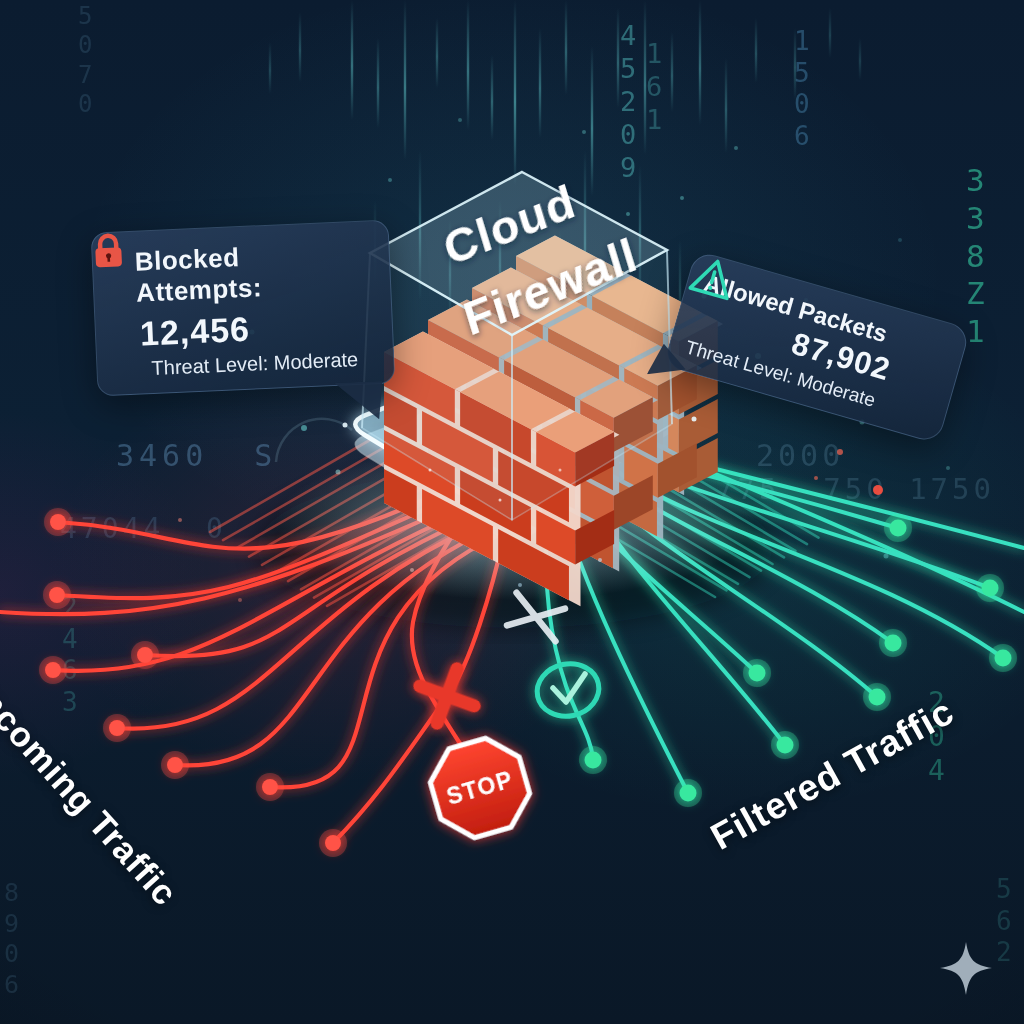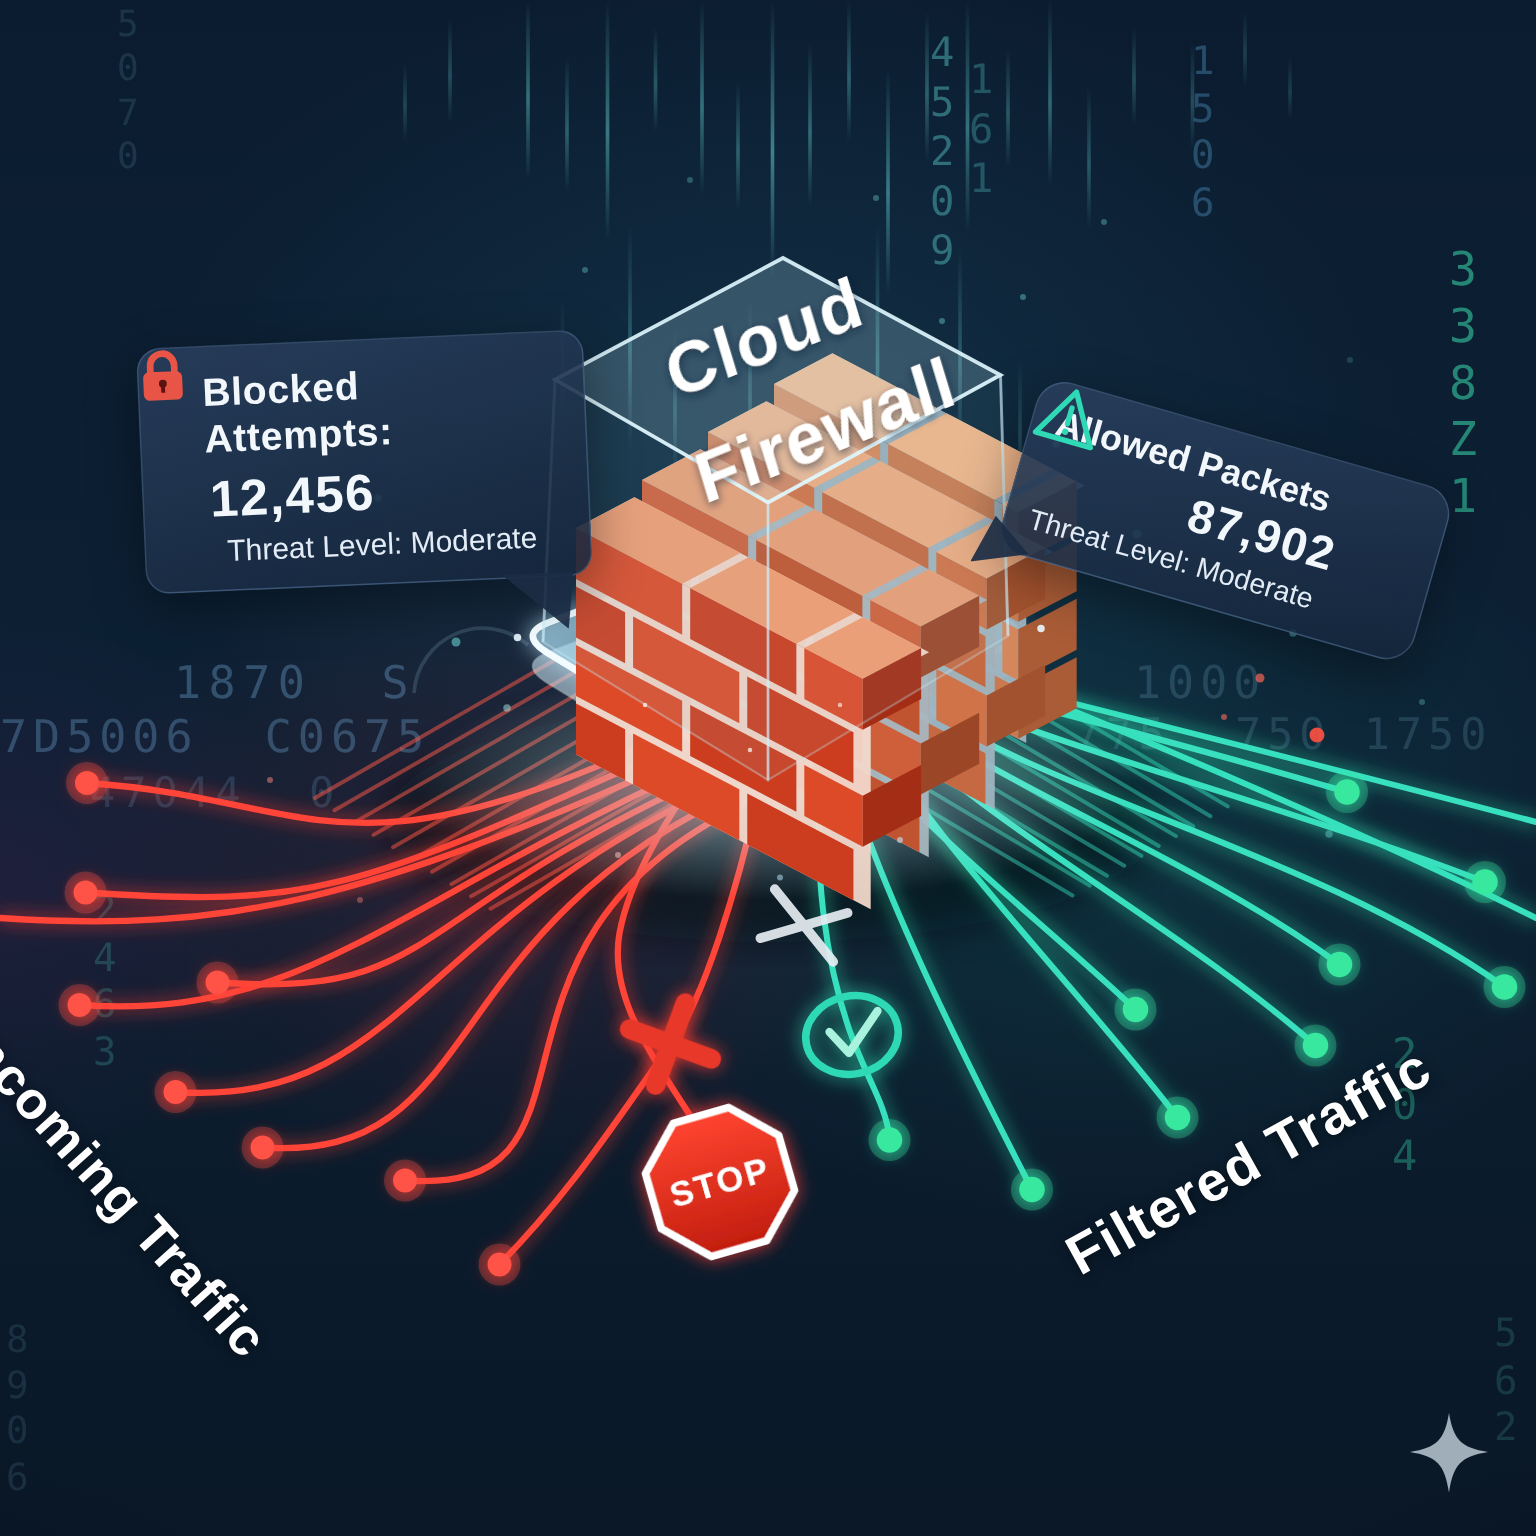--- a/index.html
+++ b/index.html
@@ -60,24 +60,23 @@
 1</div>
   <div class="code" style="left:794px;top:26px;font-size:26px;color:rgba(70,130,170,.48);">1
 5
 0
 6</div>
   <div class="code" style="left:966px;top:162px;font-size:31px;color:rgba(46,170,140,.75);">3
 3
 8
 Z
 1</div>
-  <div class="code" style="left:116px;top:438px;font-size:30px;color:rgba(100,150,190,.42);letter-spacing:5px;">1870  S</div>
-  <div class="code" style="left:0px;top:474px;font-size:30px;color:rgba(100,150,190,.40);letter-spacing:4px;">7D5006  C0675</div>
+  <div class="code" style="left:116px;top:438px;font-size:30px;color:rgba(100,150,190,.42);letter-spacing:5px;">3460  S</div>
   <div class="code" style="left:60px;top:512px;font-size:28px;color:rgba(100,150,190,.24);letter-spacing:4px;">47044  0</div>
-  <div class="code" style="left:756px;top:438px;font-size:30px;color:rgba(110,160,185,.26);letter-spacing:4px;">1000</div>
+  <div class="code" style="left:756px;top:438px;font-size:30px;color:rgba(110,160,185,.26);letter-spacing:4px;">2000</div>
   <div class="code" style="left:716px;top:472px;font-size:29px;color:rgba(110,160,185,.24);letter-spacing:4px;">775  750 1750</div>
   <div class="code" style="left:62px;top:592px;font-size:26px;color:rgba(60,150,150,.34);">2
 4
 6
 3</div>
   <div class="code" style="left:928px;top:686px;font-size:28px;color:rgba(46,170,140,.48);">2
 0
 4</div>
   <div class="code" style="left:996px;top:874px;font-size:26px;color:rgba(60,150,150,.26);">5
 6

